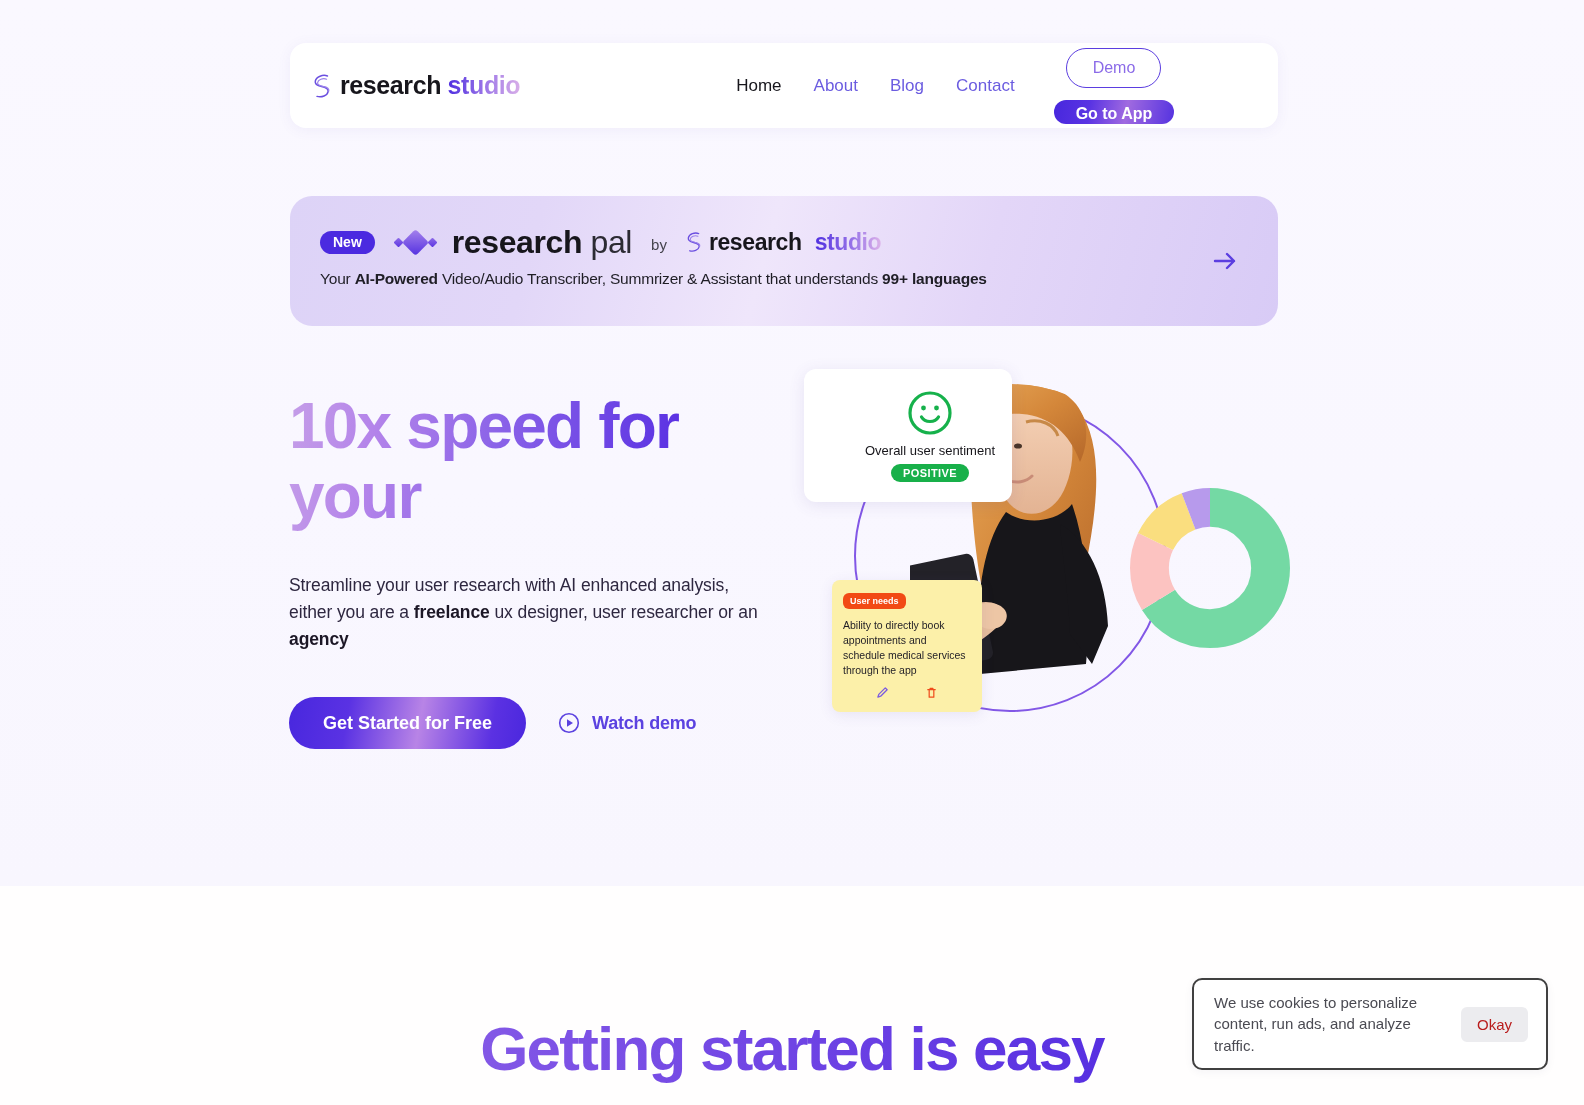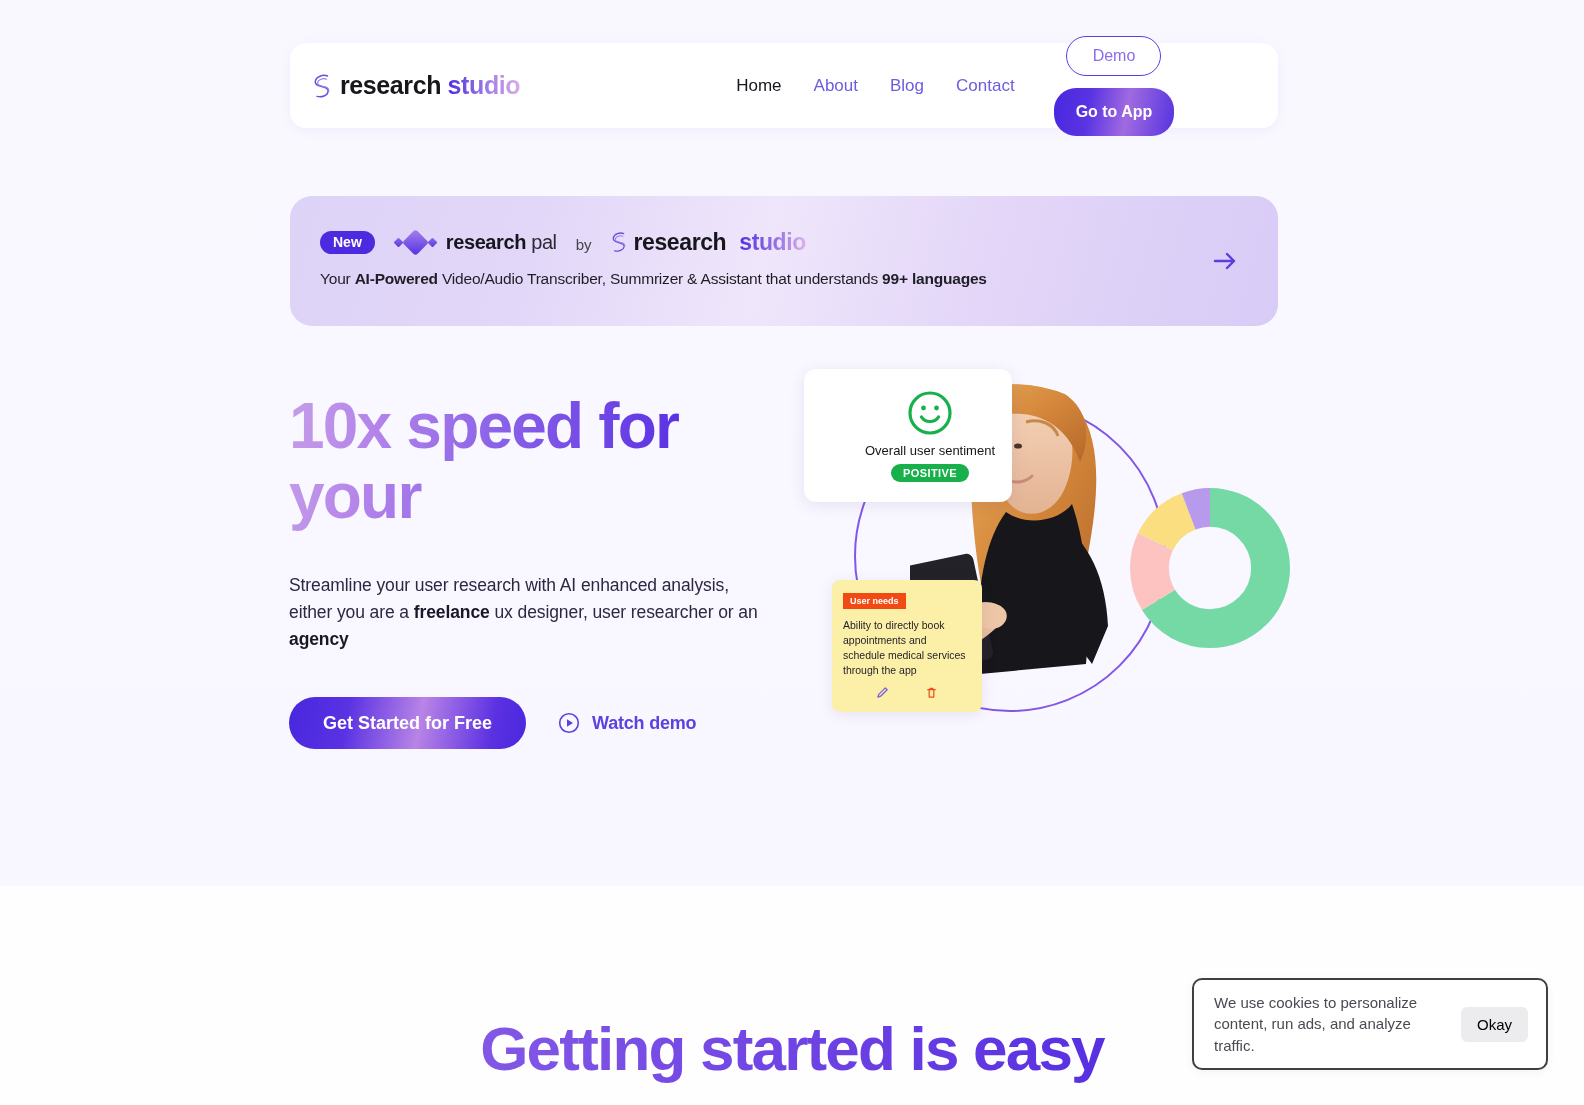--- a/index.html
+++ b/index.html
@@ -96,21 +96,21 @@
     border: 1.6px solid #5b3ee0;
     border-radius: 22px;
     background: #ffffff;
     color: #8b6be8;
     font-size: 16px;
     font-family: inherit;
     font-weight: 400;
     cursor: pointer;
   }
   .btn-app {
-    height: 48px;
+    height: 24px;
     padding: 5px 22px;
     border: none;
     border-radius: 22px;
     color: #fff;
     font-size: 16px;
     font-weight: 700;
     font-family: inherit;
     cursor: pointer;
     background: linear-gradient(100deg, #4727dd 0%, #5a34e3 30%, #a06ae0 60%, #5533e0 100%);
   }
@@ -149,23 +149,23 @@
     display: flex;
     align-items: center;
     gap: 4px;
     margin-left: 10px;
   }
   .dia { background: linear-gradient(135deg, #8f6ce8, #5b35e2); transform: rotate(45deg); }
   .dia.s { width: 7px; height: 7px; border-radius: 1px; }
   .dia.l { width: 19px; height: 19px; border-radius: 3px;
            background: linear-gradient(135deg, #a683ec, #5330e0); }
   .rp-name {
-    font-size: 20px;
+    font-size: 32px;
     letter-spacing: -0.4px;
-    margin-left: 0;
+    margin-left: 6px;
     white-space: nowrap;
   }
   .rp-name b { color: #17161c; font-weight: 700; }
   .rp-name span.light { color: #2c2b33; font-weight: 300; }
   .by {
     font-size: 15px;
     color: #46444e;
     margin: 0 8px 0 9px;
     position: relative;
     top: 2px;
@@ -312,21 +312,21 @@
     border-radius: 8px;
     box-shadow: 0 3px 14px rgba(90, 70, 160, 0.1);
     padding: 10px 11px 0;
   }
   .tag-needs {
     display: inline-block;
     background: #f24a14;
     color: #ffffff;
     font-size: 9px;
     font-weight: 600;
-    border-radius: 0;
+    border-radius: 6px;
     padding: 3px 7px;
   }
   .note-text {
     margin-top: 9px;
     font-size: 10.5px;
     line-height: 1.42;
     color: #1f1d25;
   }
   .note-icons {
     position: absolute;
@@ -370,21 +370,21 @@
   .cookie-text {
     font-size: 15px;
     line-height: 1.42;
     color: #4a4a52;
     flex: 1;
   }
   .btn-okay {
     background: #ececef;
     border: none;
     border-radius: 6px;
-    color: #000000;
+    color: #b91c1c;
     font-size: 15px;
     font-family: inherit;
     padding: 9px 16px;
     cursor: pointer;
   }
 </style>
 </head>
 <body>
 
 <div id="page">

